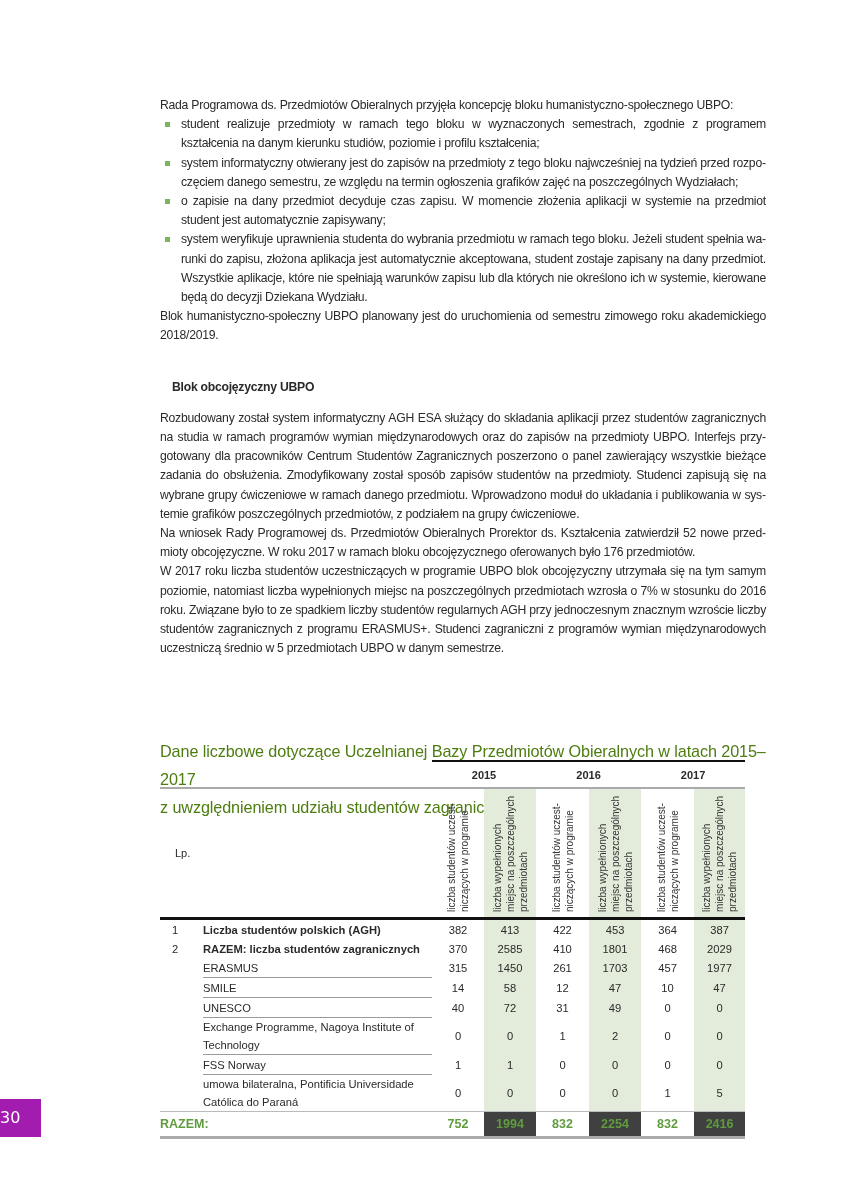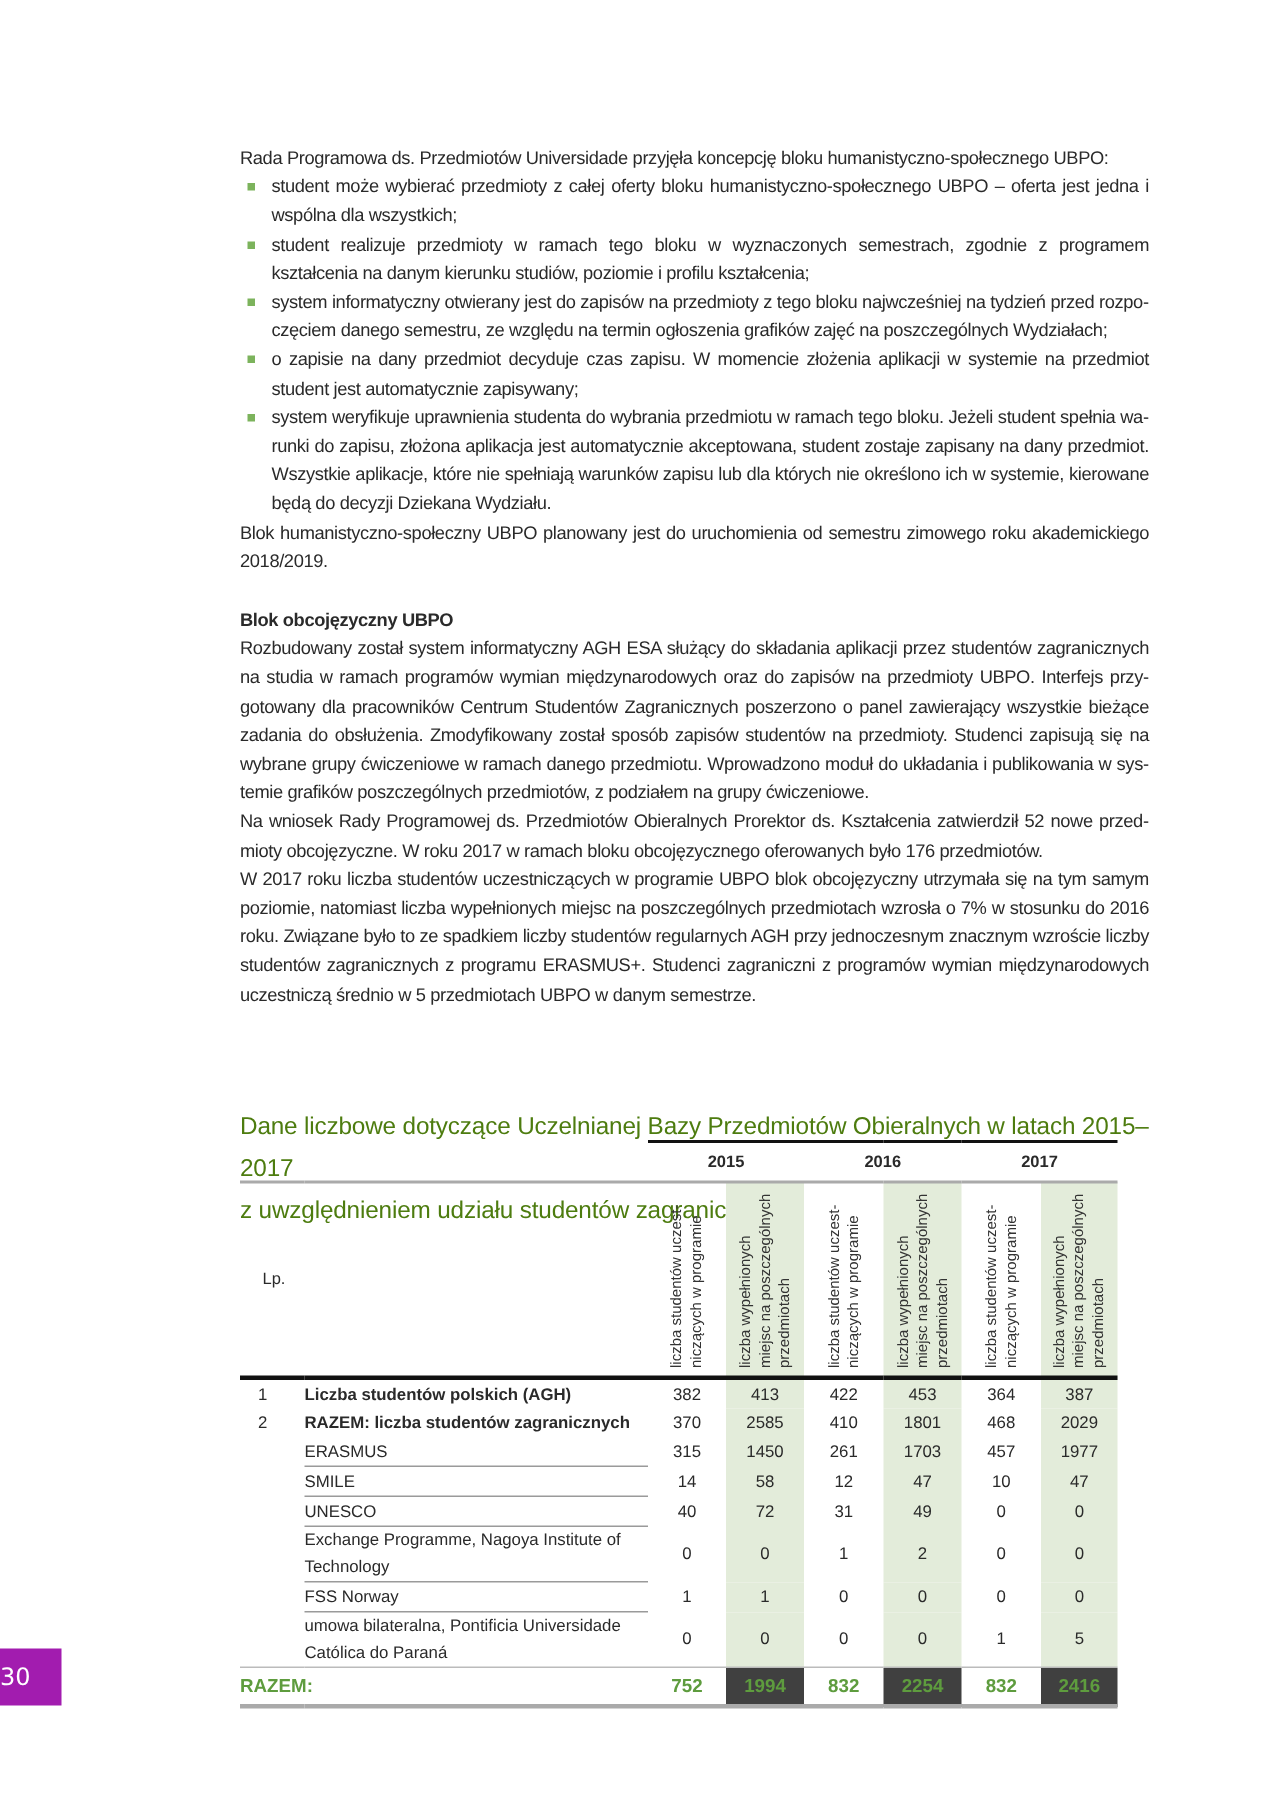--- a/index.html
+++ b/index.html
@@ -4,21 +4,21 @@
 <style>
   html, body { margin: 0; padding: 0; background: #ffffff; }
   body { width: 848px; height: 1200px; position: relative; overflow: hidden;
          font-family: "Liberation Sans Narrow", "Liberation Sans", sans-serif; color: #2a2a2a; }
   .txt { position: absolute; left: 160px; width: 606px; font-size: 12.2px; line-height: 19.2px;
          letter-spacing: -0.25px; text-align: justify; }
   .p { margin: 0; }
   .bullets { list-style: none; margin: 0; padding: 0; }
   .bullets li { position: relative; padding-left: 21px; margin: 0; }
   .bullets li .bul { position: absolute; left: 5px; top: 7px; width: 5px; height: 5px; background: #7cb35c; }
-  .heading { font-weight: bold; margin: 0; }
+  .heading { font-weight: bold; margin: 12px; }
   .gap { height: 20px; }
 
   .caption { position: absolute; left: 160px; top: 712px; width: 620px; color: #4d7c0f;
              font-size: 16.2px; line-height: 28px; letter-spacing: -0.1px; margin-top: 25px; }
 
   table.dt { position: absolute; left: 160px; top: 760px; width: 585px; border-collapse: collapse;
              font-size: 11.2px; color: #2a2a2a; table-layout: fixed; }
   table.dt td, table.dt th { padding: 0; vertical-align: middle; }
   .yr-row th { height: 25px; font-weight: bold; font-size: 11px; text-align: center; border-top: 2px solid #111; }
   .yr-row th.blank { border-top: none; }
@@ -39,23 +39,23 @@
   tr.total td.green { background: #404040; }
 
   .pagenum { position: absolute; left: 0; top: 1099px; width: 41px; height: 38px; background: #a21caf;
              color: #fff; font-size: 16px; line-height: 38px; 
              font-family: "DejaVu Sans", sans-serif; }
 </style>
 </head>
 <body>
 
 <div class="txt" style="top:96px;">
-  <p class="p">Rada Programowa ds. Przedmiotów Universidade przyjęła koncepcję bloku humanistyczno-społecznego UBPO:</p>
+  <p class="p">Rada Programowa ds. Przedmiotów Obieralnych przyjęła koncepcję bloku humanistyczno-społecznego UBPO:</p>
   <ul class="bullets">
-    <li><span class="bul"></span><span>student może wybierać przedmioty z całej oferty bloku humanistyczno-społecznego UBPO – oferta jest jedna i wspólna dla wszystkich;</span></li>
+    <li><span class="bul"></span></li>
     <li><span class="bul"></span><span>student realizuje przedmioty w ramach tego bloku w wyznaczonych semestrach, zgodnie z programem kształcenia na danym kierunku studiów, poziomie i profilu kształcenia;</span></li>
     <li><span class="bul"></span><span>system informatyczny otwierany jest do zapisów na przedmioty z tego bloku najwcześniej na tydzień przed rozpo­częciem danego semestru, ze względu na termin ogłoszenia grafików zajęć na poszczególnych Wydziałach;</span></li>
     <li><span class="bul"></span><span>o zapisie na dany przedmiot decyduje czas zapisu. W momencie złożenia aplikacji w systemie na przedmiot student jest automatycznie zapisywany;</span></li>
     <li><span class="bul"></span><span>system weryfikuje uprawnienia studenta do wybrania przedmiotu w ramach tego bloku. Jeżeli student spełnia wa­runki do zapisu, złożona aplikacja jest automatycznie akceptowana, student zostaje zapisany na dany przedmiot. Wszystkie aplikacje, które nie spełniają warunków zapisu lub dla których nie określono ich w systemie, kierowane będą do decyzji Dziekana Wydziału.</span></li>
   </ul>
   <p class="p">Blok humanistyczno-społeczny UBPO planowany jest do uruchomienia od semestru zimowego roku akademickiego 2018/2019.</p>
   <div class="gap"></div>
   <p class="heading">Blok obcojęzyczny UBPO</p>
   <p class="p">Rozbudowany został system informatyczny AGH ESA służący do składania aplikacji przez studentów zagranicznych na studia w ramach programów wymian międzynarodowych oraz do zapisów na przedmioty UBPO. Interfejs przy­gotowany dla pracowników Centrum Studentów Zagranicznych poszerzono o panel zawierający wszystkie bieżące zadania do obsłużenia. Zmodyfikowany został sposób zapisów studentów na przedmioty. Studenci zapisują się na wybrane grupy ćwiczeniowe w ramach danego przedmiotu. Wprowadzono moduł do układania i publikowania w sys­temie grafików poszczególnych przedmiotów, z podziałem na grupy ćwiczeniowe.</p>
   <p class="p">Na wniosek Rady Programowej ds. Przedmiotów Obieralnych Prorektor ds. Kształcenia zatwierdził 52 nowe przed­mioty obcojęzyczne. W roku 2017 w ramach bloku obcojęzycznego oferowanych było 176 przedmiotów.</p>

